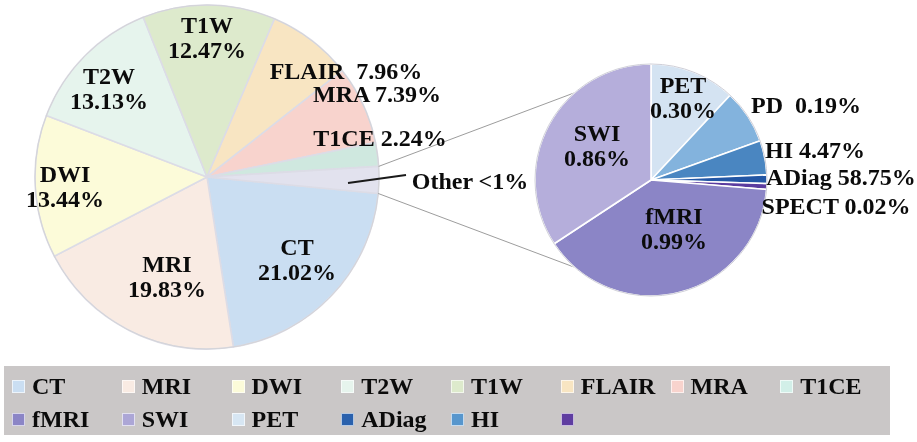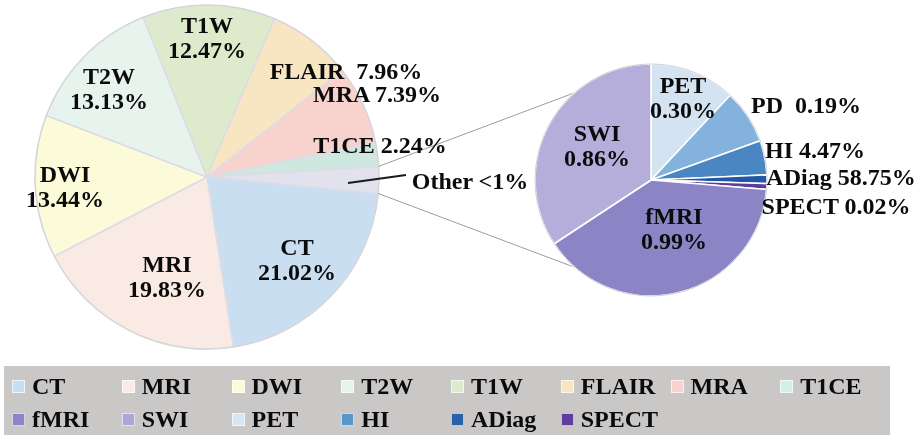--- a/index.html
+++ b/index.html
@@ -67,21 +67,21 @@
       <div class="pie-label" style="left: 167px; top: 277px;">MRI
 19.83%</div>
       <div class="pie-label" style="left: 65px; top: 187px;">DWI
 13.44%</div>
       <div class="pie-label" style="left: 109px; top: 89px;">T2W
 13.13%</div>
       <div class="pie-label" style="left: 207px; top: 38px;">T1W
 12.47%</div>
       <div class="pie-label" style="left: 330px; top: 71px; margin-left: 16px;">FLAIR  7.96%</div>
       <div class="pie-label" style="left: 377px; top: 94px;">MRA 7.39%</div>
-      <div class="pie-label" style="left: 380px; top: 145px;">T1CE 2.24%</div>
+      <div class="pie-label" style="left: 380px; top: 138px;">T1CE 2.24%</div>
       <div class="pie-label" style="left: 470px; top: 181px;">Other &lt;1%</div>
       <div class="pie-label" style="left: 683px; top: 98px;">PET
 0.30%</div>
       <div class="pie-label" style="left: 806px; top: 105px;">PD  0.19%</div>
       <div class="pie-label" style="left: 815px; top: 150px;">HI 4.47%</div>
       <div class="pie-label" style="left: 841px; top: 177px;">ADiag 58.75%</div>
       <div class="pie-label" style="left: 836px; top: 206px; font-family: Liberation Serif, serif;">SPECT 0.02%</div>
       <div class="pie-label" style="left: 674px; top: 229px;">fMRI
 0.99%</div>
       <div class="pie-label" style="left: 597px; top: 146px;">SWI
@@ -129,26 +129,25 @@
         </div>
         <div class="legend-item">
           <span class="legend-swatch" style="background: rgb(172, 166, 214);"></span>
           <span class="legend-label">SWI</span>
         </div>
         <div class="legend-item">
           <span class="legend-swatch" style="background: rgb(215, 230, 243);"></span>
           <span class="legend-label">PET</span>
         </div>
         <div class="legend-item">
+          <span class="legend-swatch" style="background: rgb(42, 97, 173);"></span>
+          <span class="legend-label">ADiag</span>
+        </div>
+        <div class="legend-item">
           <span class="legend-swatch" style="background: rgb(87, 150, 205);"></span>
           <span class="legend-label">HI</span>
         </div>
         <div class="legend-item">
-          <span class="legend-swatch" style="background: rgb(42, 97, 173);"></span>
-          <span class="legend-label">ADiag</span>
-        </div>
-        <div class="legend-item">
           <span class="legend-swatch" style="background: rgb(95, 61, 161);"></span>
-          <span class="legend-label">SPECT</span>
         </div>
       </div>
     </div>
 </div>
 
 </body></html>

